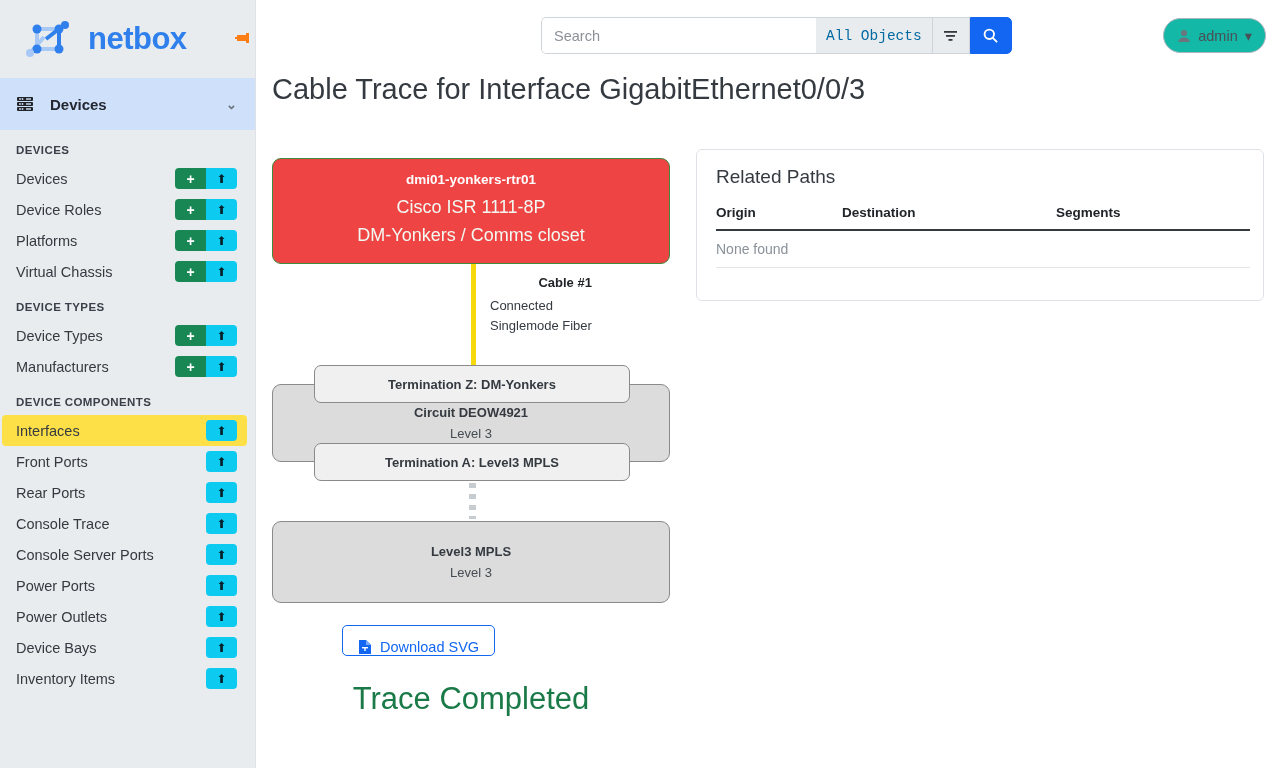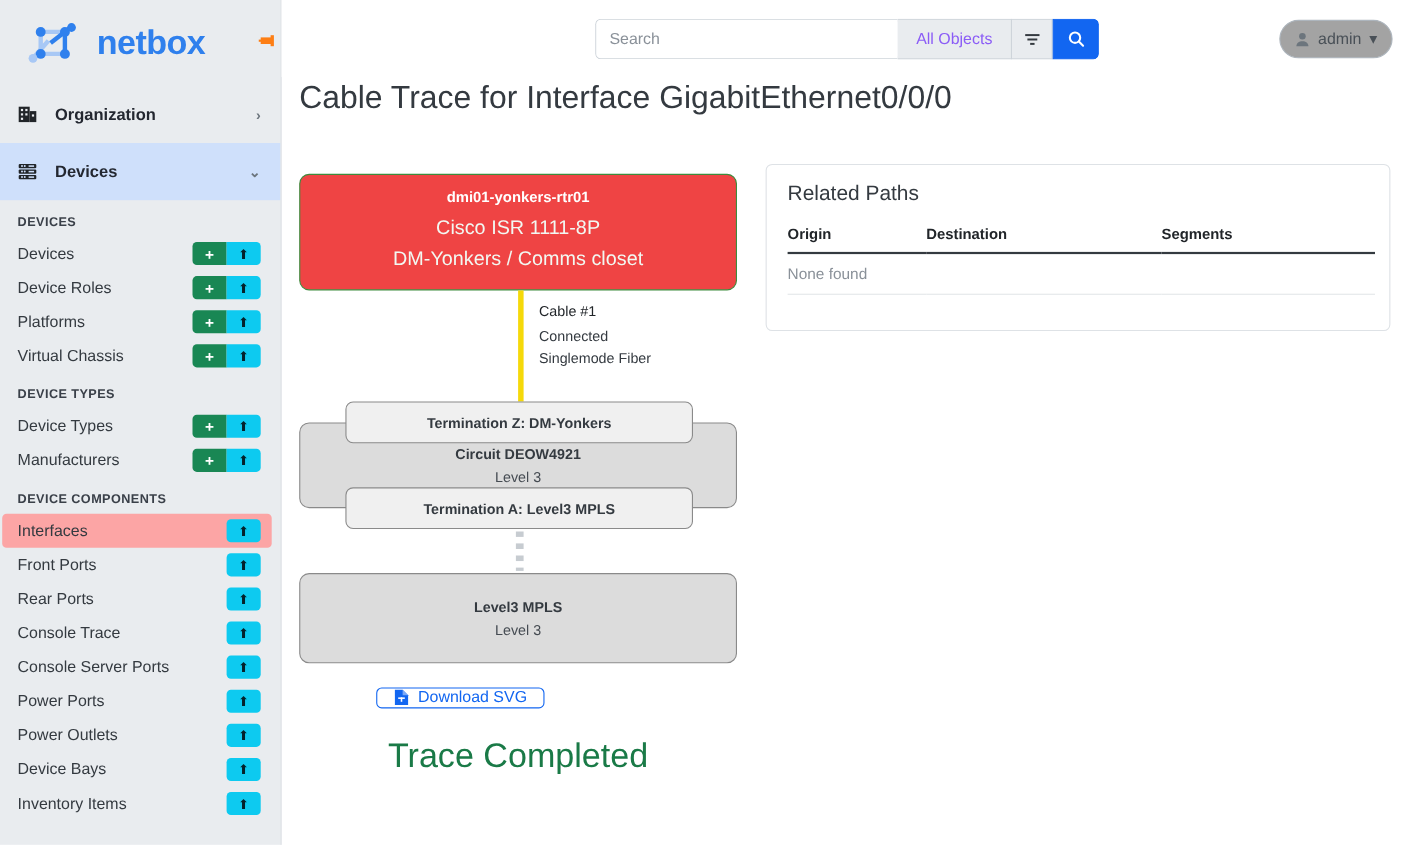--- a/index.html
+++ b/index.html
@@ -47,21 +47,21 @@
   }
   .nav-item {
     display: flex; align-items: center;
     height: 31px; margin: 0 8px 0 0;
     padding-left: 16px;
     font-size: 14.5px; color: #343a40;
     position: relative;
     cursor: pointer;
   }
   .nav-item .nlabel { flex: 1; }
-  .nav-item.sel { background: #fca5a5; border-radius: 4px; margin-left: 2px; padding-left: 14px; }
+  .nav-item.sel { background: #fde047; border-radius: 4px; margin-left: 2px; padding-left: 14px; }
   .btn-group { display: flex; gap: 0; position: absolute; right: 10px; }
   .mini-btn {
     width: 31px; height: 21px;
     display: flex; align-items: center; justify-content: center;
     font-size: 12px; color: #ffffff; cursor: pointer;
     line-height: 1;
   }
   .mini-add { background: #198754; border-radius: 4px 0 0 4px; font-size: 14px; font-weight: 700; }
   .mini-imp { background: #0dcaf0; border-radius: 0 4px 4px 0; color: #04222b; }
   .mini-imp.solo { border-radius: 4px; }
@@ -83,40 +83,40 @@
     border-radius: 5px 0 0 5px;
     padding: 0 12px; font-size: 14.5px; color: #212529;
     font-family: "Liberation Sans", sans-serif;
     outline: none; background: #fff;
   }
   .search-input::placeholder { color: #8a9199; }
   .obj-select {
     display: flex; align-items: center; justify-content: center;
     min-width: 104px; height: 37px; padding: 0 10px;
     background: #e9ecef; border: 1px solid #ced4da; border-left: none;
-    font-size: 14.5px; color: #8b5cf6; cursor: pointer;
+    font-size: 14.5px; color: #0369a1; cursor: pointer; font-family: Liberation Mono, monospace;
   }
   .filter-btn {
     display: flex; align-items: center; justify-content: center;
     width: 37px; height: 37px;
     background: #e9ecef; border: 1px solid #ced4da; border-left: none;
     cursor: pointer;
   }
   .search-btn {
     display: flex; align-items: center; justify-content: center;
     width: 42px; height: 37px;
     background: #1266f1; border: 1px solid #1266f1;
     border-radius: 0 5px 5px 0; cursor: pointer;
   }
   .admin-btn {
     position: absolute; right: 14px; top: 18px;
     display: flex; align-items: center; gap: 7px;
     height: 35px; padding: 0 13px;
     border: 1px solid #adb5bd; border-radius: 18px;
-    background: #a3a3a3; color: #495057; font-size: 14.5px;
+    background: #14b8a6; color: #495057; font-size: 14.5px;
     cursor: pointer;
   }
 
   
   #main { position: absolute; left: 256px; top: 70px; width: 1024px; height: 698px; }
   .page-title {
     position: absolute; left: 16px; top: 3px;
     font-size: 29px; font-weight: 400; color: #343a40;
     white-space: nowrap;
   }
@@ -142,34 +142,34 @@
     display: flex; align-items: center; justify-content: center;
     font-size: 13px; font-weight: 700; color: #343a40;
     position: relative; z-index: 3;
   }
   .cable-seg { position: relative; height: 101px; }
   .cable-line {
     position: absolute; left: 199px; top: 0; width: 5px; height: 101px;
     background: #f5d90a;
   }
   .cable-info { position: absolute; left: 218px; top: 11px; }
-  .cable-info .c1 { font-size: 13px; font-weight: 400; color: #212529; margin-bottom: 6px; }
+  .cable-info .c1 { font-size: 13px; font-weight: 700; color: #212529; margin-bottom: 6px; text-align: right; }
   .cable-info .c2, .cable-info .c3 { font-size: 13px; color: #343a40; line-height: 1.55; }
   .dot-seg { position: relative; height: 40px; }
   .dot-line {
     position: absolute; left: 197px; top: 2px; width: 7px; height: 36px;
     background-image: linear-gradient(#c7ccd1 50%, rgba(255,255,255,0) 0%);
     background-size: 7px 11px; background-repeat: repeat-y;
   }
   .overlap-up { margin-top: -19px; }
   .overlap-down { margin-bottom: -19px; }
 
   .dl-btn {
-    display: inline-flex; align-items: flex-start; gap: 8px;
-    height: 19px; padding: 0 15px; margin: 22px 0 0 70px;
+    display: inline-flex; align-items: flex-end; gap: 8px;
+    height: 31px; padding: 0 15px; margin: 22px 0 0 70px;
     border: 1px solid #1266f1; border-radius: 5px;
     background: #fff; color: #1266f1; font-size: 14.5px;
     cursor: pointer;
   }
   .trace-done {
     margin: 22px 0 0 0; width: 398px; text-align: center;
     font-size: 31px; color: #1a7a47; font-weight: 400;
   }
 
   
@@ -215,36 +215,20 @@
     </div>
     <span class="pin-icon">
       <svg width="16" height="16" viewBox="0 0 16 16" fill="#fd7e14">
         <rect x="2" y="5" width="10" height="6"></rect>
         <rect x="11" y="3" width="3" height="10"></rect>
         <rect x="0" y="7" width="3" height="2"></rect>
       </svg>
     </span>
   </div>
 
-  <div class="nav-group">
-    <span class="gicon">
-      <svg width="20" height="20" viewBox="0 0 20 20" fill="#212529">
-        <rect x="2" y="3" width="10" height="14"></rect>
-        <rect x="12" y="7" width="6" height="10"></rect>
-        <rect x="4" y="5" width="2" height="2" fill="#e9ecef"></rect>
-        <rect x="8" y="5" width="2" height="2" fill="#e9ecef"></rect>
-        <rect x="4" y="9" width="2" height="2" fill="#e9ecef"></rect>
-        <rect x="8" y="9" width="2" height="2" fill="#e9ecef"></rect>
-        <rect x="4" y="13" width="2" height="2" fill="#e9ecef"></rect>
-        <rect x="14" y="10" width="2" height="2" fill="#e9ecef"></rect>
-      </svg>
-    </span>
-    <span class="glabel">Organization</span>
-    <span class="chev">›</span>
-  </div>
 
   <div class="nav-group active">
     <span class="gicon">
       <svg width="20" height="20" viewBox="0 0 20 20" fill="#212529">
         <rect x="2" y="3" width="16" height="4" rx="1"></rect>
         <rect x="2" y="8" width="16" height="4" rx="1"></rect>
         <rect x="2" y="13" width="16" height="4" rx="1"></rect>
         <circle cx="5" cy="5" r="0.9" fill="#cfe0fb"></circle>
         <circle cx="7.5" cy="5" r="0.9" fill="#cfe0fb"></circle>
         <circle cx="5" cy="10" r="0.9" fill="#cfe0fb"></circle>
@@ -385,21 +369,21 @@
     <svg width="14" height="14" viewBox="0 0 14 14" fill="#6c757d">
       <circle cx="7" cy="4" r="3"></circle>
       <path d="M1.5 13c0-3 2.5-4.6 5.5-4.6S12.5 10 12.5 13z"></path>
     </svg>
     <span>admin</span>
     <span>▾</span>
   </div>
 </div>
 
 <div id="main">
-  <div class="page-title">Cable Trace for Interface GigabitEthernet0/0/0</div>
+  <div class="page-title">Cable Trace for Interface GigabitEthernet0/0/3</div>
 
   <div id="trace">
     <div class="node node-device">
       <div class="n1">dmi01-yonkers-rtr01</div>
       <div class="n2">Cisco ISR 1111-8P</div>
       <div class="n3">DM-Yonkers / Comms closet</div>
     </div>
 
 
     <div class="cable-seg">

